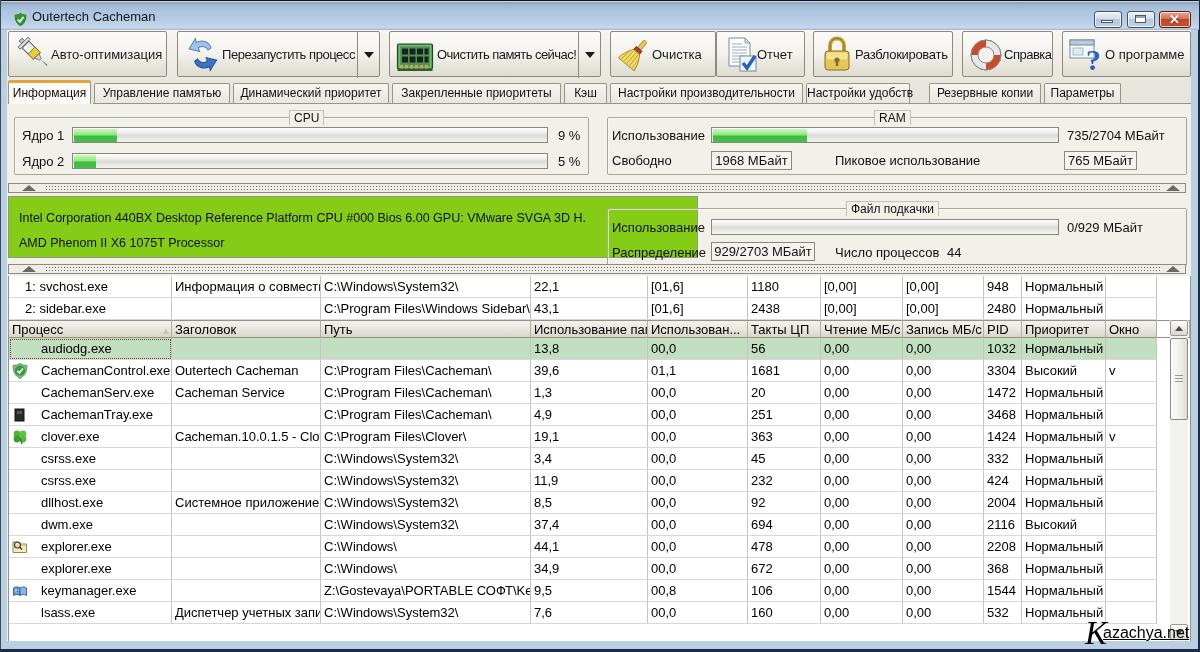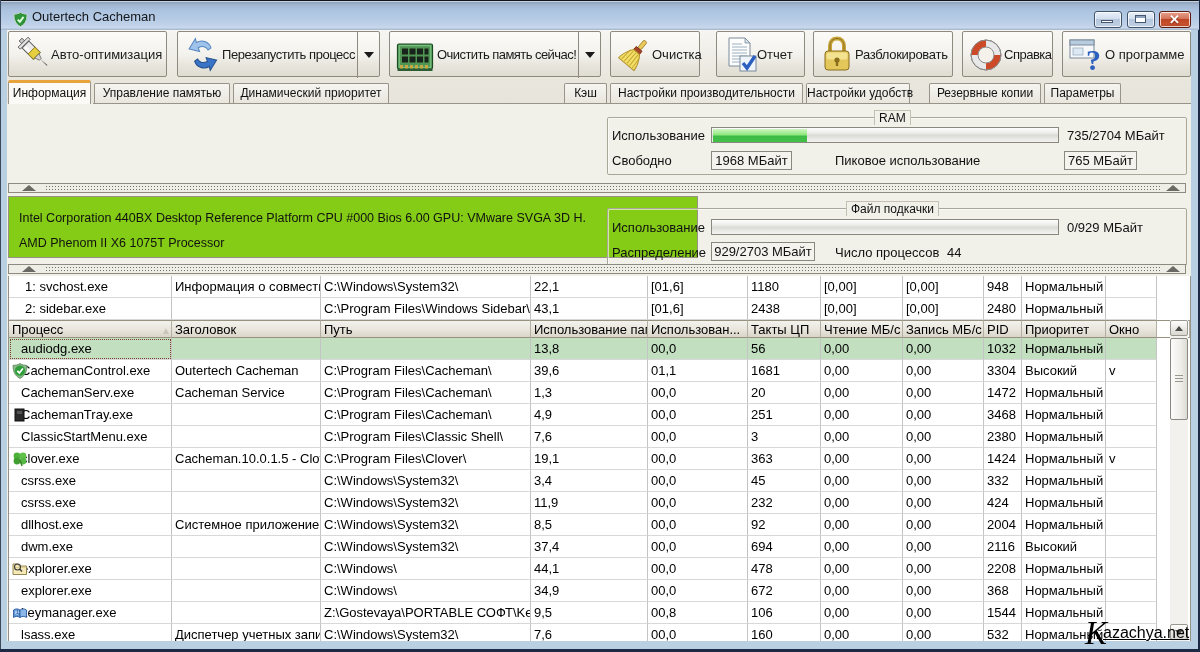--- a/index.html
+++ b/index.html
@@ -72,21 +72,21 @@
 tr.hdr td { position:relative; height:18px; background:linear-gradient(#f3f2ed 0%,#e8e5dc 55%,#d9d5c9 100%); border-right:1px solid #b3afa3; border-bottom:1px solid #96927f; border-top:1px solid #96927f; }
 tr.green td { background:#c2dfc0; }
 
 
 #vscroll { position:absolute; left:1161px; top:44px; width:18px; height:321px; background:#f2f1ee; }
 .sbtn { position:absolute; left:0; width:18px; height:16px; border:1px solid #9a978e; border-radius:2px; background:linear-gradient(#fdfdfc,#d9d7d0); }
 #vthumb { position:absolute; left:0; top:18px; width:18px; height:82px; border:1px solid #8a8880; border-radius:2px; background:linear-gradient(90deg,#fbfbfa 0%,#efeee9 60%,#dcdad4 100%); }
 .arrowup { position:absolute; left:4px; top:5px; width:0; height:0; border-left:4px solid transparent; border-right:4px solid transparent; border-bottom:5px solid #4a4a46; }
 .arrowdn { position:absolute; left:4px; top:5px; width:0; height:0; border-left:4px solid transparent; border-right:4px solid transparent; border-top:5px solid #4a4a46; }
 
-td.ic { position:relative; padding-left:12px; }
+td.ic { position:relative; padding-left:32px; }
 .ricon { position:absolute; left:3px; top:3px; }
 td.fc { outline:1px dotted #7a3a2c; outline-offset:-2px; }
 td.nb { border:none; background:#fff; }
 tr.green td.nb { background:#fff; }
 tr.hdr td.nb { border-top:1px solid #96927f; border-bottom:1px solid #96927f; background:linear-gradient(#fff,#fff); }
 
 
 #wm { position:absolute; left:1085px; top:624px; z-index:50; color:#000; }
 </style>
 </head>
@@ -166,21 +166,21 @@
           <rect x="24" y="24" width="3" height="3.5"></rect>
           <rect x="29" y="24" width="3" height="3.5"></rect>
         </g>
       <rect x="1.5" y="28" width="35" height="2" fill="#2c5c31"></rect>
     </svg>
     <span class="lbl" style="left:47px;letter-spacing:-0.55px;">Очистить память сейчас!</span>
     <div class="tsep" style="left:188px;"></div>
     <div class="tarrow" style="left:195px;"></div>
   </div>
 
-  <div class="tbtn" style="left:603px;width:90px;">
+  <div class="tbtn" style="left:603px;width:106px;">
     <svg width="36" height="40" style="left:5px;top:3px" viewBox="0 0 36 40">
       <g transform="rotate(40 18 20)">
         <rect x="16" y="2" width="4" height="10" rx="1.5" fill="#e8c95a" stroke="#9a7a20" stroke-width="0.8"></rect>
         <rect x="14.2" y="12" width="7.6" height="4" fill="#a8432a" stroke="#6e2514" stroke-width="0.8"></rect>
         <path d="M14 16 C10 22 8 28 8 32 L28 32 C28 28 26 22 22 16 Z" fill="#f2df66" stroke="#ad8a25" stroke-width="1"></path>
         <path d="M12 18 L11 31 M15 17 L14.5 31 M18 17 L18 31 M21 17 L21.5 31 M24 18 L25 31" stroke="#c8a535" stroke-width="1" fill="none"></path>
       </g>
     </svg>
     <span class="lbl" style="left:41px;">Очистка</span>
   </div>
@@ -234,29 +234,43 @@
       <rect x="5" y="12" width="10" height="7" fill="#dde8f2" stroke="#9ab0c2" stroke-width="0.8"></rect>
       <text x="18" y="34" font-size="30" font-weight="bold" fill="#2b5fc0" font-family="Liberation Serif,serif">?</text>
     </svg>
     <span class="lbl" style="left:42px;">О программе</span>
   </div>
 </div>
 <div id="tabstrip">
   <div class="tab sel" style="left:1px;width:83px;">Информация</div>
   <div class="tab" style="left:87px;width:136px;">Управление памятью</div>
   <div class="tab" style="left:226px;width:156px;">Динамический приоритет</div>
+  <div class="tab" style="left:385px;width:169px;">Закрепленные приоритеты</div>
   <div class="tab" style="left:557px;width:43px;">Кэш</div>
   <div class="tab" style="left:603px;width:193px;">Настройки производительности</div>
   <div class="tab" style="left:799px;width:104px;">Настройки удобств</div>
   <div class="tab" style="left:922px;width:112px;">Резервные копии</div>
   <div class="tab" style="left:1037px;width:77px;">Параметры</div>
 </div>
 <div id="pane">
   <div style="position:absolute;left:86px;top:0;width:1098px;height:1px;background:#98948a;"></div>
 
+  <div class="group" style="left:7px;top:14px;width:575px;height:58px;">
+    <div class="glabel" style="left:274px;">CPU</div>
+    <div class="blabel" style="left:7px;top:10px;">Ядро 1</div>
+    <div class="pbar" style="left:57px;top:9px;width:476px;">
+        <div class="pfill" style="width:43px;"></div>
+      </div>
+    <div class="blabel" style="left:543px;top:10px;">9 %</div>
+    <div class="blabel" style="left:7px;top:36px;">Ядро 2</div>
+    <div class="pbar" style="left:57px;top:35px;width:476px;">
+        <div class="pfill" style="width:22px;"></div>
+      </div>
+    <div class="blabel" style="left:543px;top:36px;">5 %</div>
+  </div>
 
   <div class="group" style="left:600px;top:14px;width:580px;height:58px;">
     <div class="glabel" style="left:266px;">RAM</div>
     <div class="blabel" style="left:4px;top:10px;">Использование</div>
     <div class="pbar" style="left:103px;top:9px;width:348px;">
         <div class="pfill" style="width:94px;"></div>
       </div>
     <div class="blabel" style="left:459px;top:10px;">735/2704 МБайт</div>
     <div class="blabel" style="left:4px;top:35px;">Свободно</div>
     <div class="sunken" style="left:103px;top:33px;width:81px;line-height:18px;">1968 МБайт</div>
@@ -396,34 +410,20 @@
             <td>00,0</td>
             <td>251</td>
             <td>0,00</td>
             <td>0,00</td>
             <td>3468</td>
             <td>Нормальный</td>
             <td></td>
             <td class="nb"></td>
           </tr>
   <tr>
-            <td class="ic">ClassicStartMenu.exe</td>
-            <td></td>
-            <td>C:\Program Files\Classic Shell\</td>
-            <td>7,6</td>
-            <td>00,0</td>
-            <td>3</td>
-            <td>0,00</td>
-            <td>0,00</td>
-            <td>2380</td>
-            <td>Нормальный</td>
-            <td></td>
-            <td class="nb"></td>
-          </tr>
-  <tr>
             <td class="ic"><svg class="ricon" width="16" height="16" viewBox="0 0 16 16">
                 <circle cx="5" cy="5" r="3.4" fill="#4db33a"></circle>
                 <circle cx="11" cy="5" r="3.4" fill="#61c24b"></circle>
                 <circle cx="5" cy="10" r="3.4" fill="#3f9e30"></circle>
                 <circle cx="11" cy="10" r="3.4" fill="#55b844"></circle>
                 <path d="M8 9 L10 15" stroke="#3f7e2a" stroke-width="1.4" fill="none"></path>
               </svg>clover.exe</td>
             <td>Cacheman.10.0.1.5 - Clov</td>
             <td>C:\Program Files\Clover\</td>
             <td>19,1</td>

